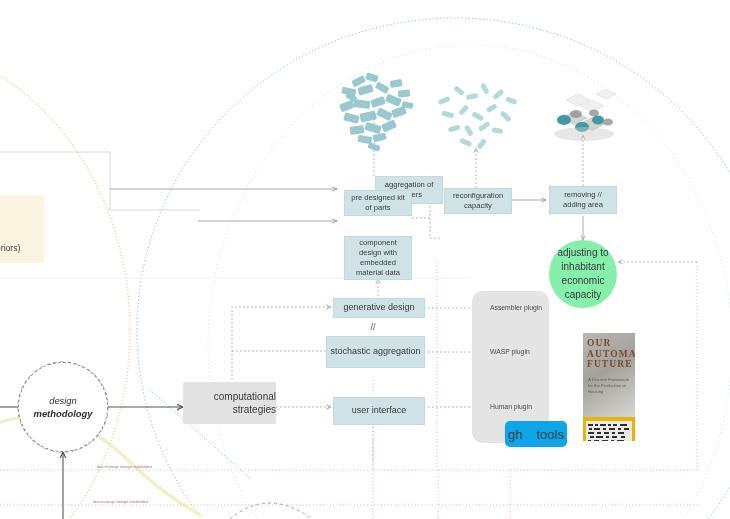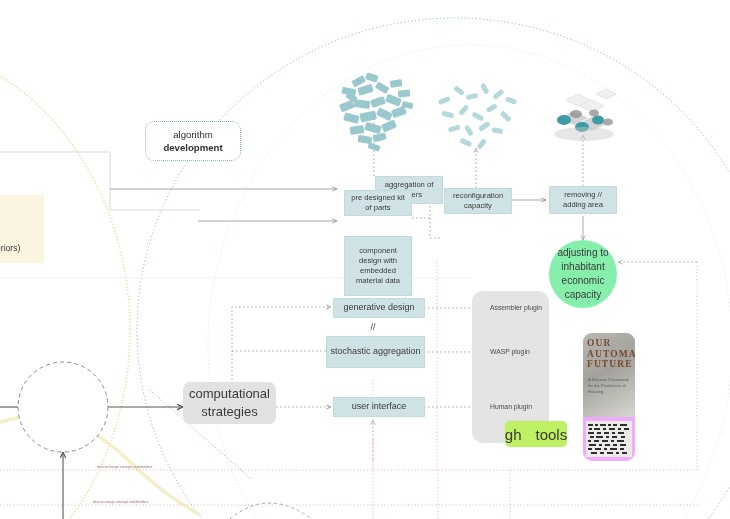--- a/index.html
+++ b/index.html
@@ -15,22 +15,22 @@
 
   .node{position:absolute;z-index:5;box-sizing:border-box;
         display:flex;align-items:center;justify-content:center;text-align:center;}
 
   
   .blue{background:#cfe3e6;border:1px solid #c2dade;color:#3a3a3a;
         font-size:7.6px;line-height:1.32;padding:2px 3px;}
   .blue.big{font-size:9px;}
 
   
-  .grey{background:#e2e2e2;border-radius:7px;color:#3a3a3a;
-        font-size:13px;line-height:1.35;}
+  .grey{background:#e2e2e2;border-radius:2px;color:#3a3a3a;
+        font-size:10px;line-height:1.35;text-align:right;}
 
   
   .ycircle{background:#86efac;border-radius:50%;color:#3a3a3a;
            font-size:10px;line-height:1.38;}
 
   
   .tealdash{border:1px dotted #7fb9bf;border-radius:9px;background:#fff;
             font-size:9.6px;line-height:1.4;color:#2f2f2f;}
 
   
@@ -38,32 +38,32 @@
               font-size:9.4px;line-height:1.4;font-style:italic;color:#2f2f2f;}
 
   
   .plug{position:absolute;z-index:6;font-size:6.8px;color:#4a4a4a;
         white-space:nowrap;}
 
   
   #ghpanel{position:absolute;left:472px;top:291px;width:77px;height:152px;
            background:#e4e4e4;border-radius:11px;z-index:4;}
   #ghlabel{position:absolute;left:505px;top:421px;width:62px;height:26px;
-           background:#bef264;border-radius:5px;z-index:7;
+           background:#0ea5e9;border-radius:5px;z-index:7;
            display:flex;align-items:center;justify-content:center;
-           font-size:15px;color:#3a3a3a;box-shadow:0 0 2px rgba(0,0,0,.07);}
+           font-size:13px;color:#3a3a3a;box-shadow:0 0 2px rgba(0,0,0,.07);}
   #ghlabel b{font-weight:normal;margin-left:14px;}
 
   
   #slash{position:absolute;left:360px;top:322px;width:26px;z-index:6;
          text-align:center;font-size:9px;color:#555;}
 
   
-  #book{position:absolute;left:583px;top:333px;width:52px;height:128px;z-index:6;
-        background:#f0abfc;overflow:hidden;border-radius:9px;}
+  #book{position:absolute;left:583px;top:333px;width:52px;height:108px;z-index:6;
+        background:#eab308;overflow:hidden;}
   #bookimg{position:absolute;left:0;top:0;width:52px;height:84px;
            background:linear-gradient(150deg,#b9b7b1 0%,#a3a19c 45%,#d9d7d2 100%);}
   #booktitle{position:absolute;left:4px;top:5px;width:46px;z-index:2;
              font-family:"Liberation Serif","DejaVu Serif",serif;
              font-size:9.5px;line-height:1.12;letter-spacing:1.1px;
              color:#7a4a2c;font-weight:bold;}
   #booksub{position:absolute;left:5px;top:44px;width:42px;z-index:2;
            font-size:4.2px;line-height:1.45;color:#5d5d5d;}
   #qr{position:absolute;left:3px;top:88px;width:46px;height:36px;z-index:2;
       background:#efeeea;overflow:hidden;}
@@ -243,44 +243,44 @@
 
     <g stroke="#555" fill="none" stroke-width="1.1">
       <path d="M 0 407 L 22 407"></path>
       <path d="M 104 407 L 183 407" marker-end="url(#ahb)"></path>
       <path d="M 63 519 L 63 452" marker-end="url(#ahb)"></path>
     </g>
 
     <circle cx="63" cy="407" r="45" fill="#fff" stroke="#8a8a8a" stroke-width="1" stroke-dasharray="4,3.2"></circle>
   </svg>
 
-  <div class="node tealdash" style="left:145px;top:121px;width:96px;height:40px;flex-direction:column;">
-    <span>algorithm</span>
-    <strong>development</strong>
+
+  <div class="node greycircle" style="left:18px;top:362px;width:90px;height:90px;flex-direction:column;z-index:6;">
+    <span>design</span>
+    <strong>methodology</strong>
   </div>
 
-
   <div class="node blue" style="left:344px;top:176px;width:68px;height:28px;margin-left:31px;">aggregation of clusters</div>
 
   <div class="node blue" style="left:344px;top:190px;width:68px;height:26px;">pre designed kit of  parts</div>
 
-  <div class="node blue" style="left:344px;top:236px;width:68px;height:60px;">component design with embedded material data</div>
+  <div class="node blue" style="left:344px;top:236px;width:68px;height:44px;">component design with embedded material data</div>
 
   <div class="node blue" style="left:444px;top:188px;width:68px;height:26px;">reconfiguration capacity</div>
 
 
   <div class="node blue" style="left:549px;top:186px;width:68px;height:28px;">removing // adding area</div>
 
   <div class="node blue big" style="left:333px;top:298px;width:92px;height:20px;text-align:right;">generative design</div>
 
   <div id="slash">//</div>
 
   <div class="node blue big" style="left:326px;top:336px;width:99px;height:32px;text-align:right;">stochastic aggregation</div>
 
-  <div class="node blue big" style="left:333px;top:397px;width:92px;height:20px;">user interface</div>
+  <div class="node blue big" style="left:333px;top:397px;width:92px;height:28px;">user interface</div>
 
   <div class="node grey" style="left:183px;top:382px;width:93px;height:42px;">computational strategies</div>
 
   <div class="node ycircle" style="left:549px;top:240px;width:68px;height:68px;">adjusting to inhabitant economic capacity</div>
 
   <div id="ghpanel"></div>
   <div class="plug" style="left:490px;top:304px;">Assembler plugin</div>
   <div class="plug" style="left:490px;top:348px;">WASP plugin</div>
   <div class="plug" style="left:490px;top:403px;">Human plugin</div>
   <div id="ghlabel">

